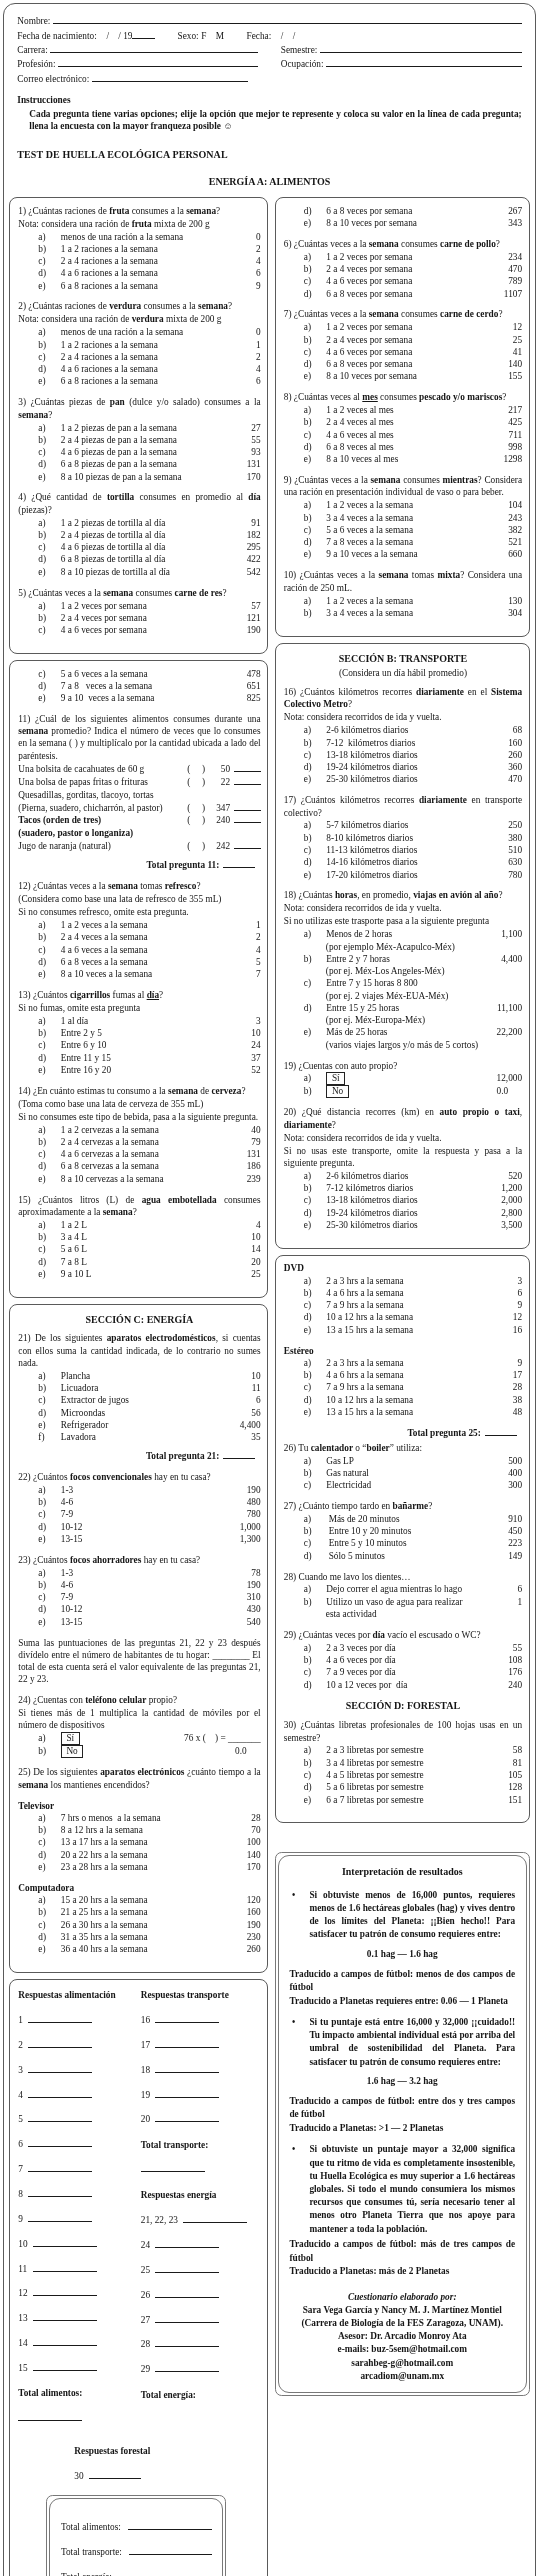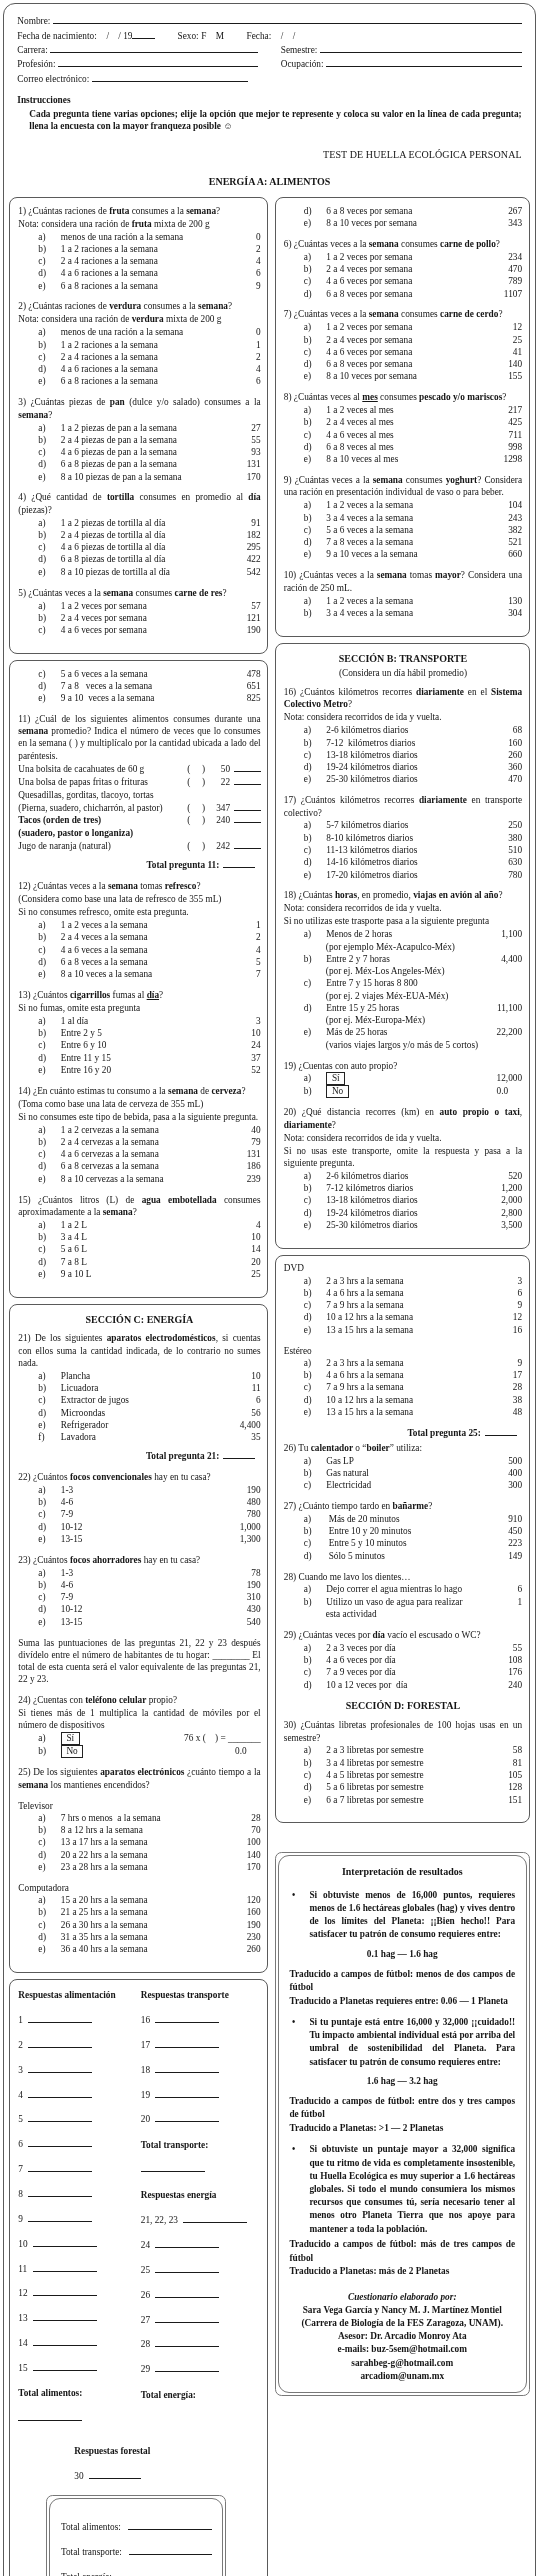--- a/index.html
+++ b/index.html
@@ -10,42 +10,42 @@
   .hdr{padding:5.3px 8px 0}
   .h-row{display:flex;align-items:center;gap:22.5px;margin-bottom:2px}
   .h-seg{display:flex;align-items:baseline}
   .h-seg.grow{flex:1}
   .h-label,.h-text{white-space:pre}
   .h-label{margin-right:2.6px}
   .blank{display:inline-block;height:8.6px;border-bottom:0.9px solid var(--bline,#1a1a1a)}
   .blank.grow{flex:1 1 auto}
   .instr{margin-top:9.3px;font-weight:bold}
   .instr-body{padding-left:12px;margin-top:1.3px;text-align:justify}
-  .main-title{text-align:right;font-weight:normal;margin-top:16px;font-size:10px;letter-spacing:0.1px}
+  .main-title{text-align:left;font-weight:bold;margin-top:16px;font-size:10px;letter-spacing:0.1px}
   .section-a{text-align:center;font-weight:bold;margin-top:13.2px;font-size:10px}
   
   .columns{display:flex;gap:6.6px;margin-top:9.3px}
   #col-left{width:259px}
   #col-right{width:255px}
   .col{display:flex;flex-direction:column}
   .frame{border:1.1px solid var(--frame,#5a5a5a);border-radius:8px;padding:6.6px 6.6px 8px 8px;margin-bottom:6px}
   
   .q{margin-bottom:8.6px}
   .qintro{text-align:justify;margin-bottom:0.7px}
   .opt{display:flex;align-items:baseline;padding-left:20px}
   .olet{width:22.5px;flex:none}
   .otext{flex:1;white-space:pre-wrap}
   .oval{flex:none;min-width:38px;text-align:right;white-space:pre}
   .osub{padding-left:42px}
   .boxbtn{border:0.7px solid #222;padding:0 4.6px;margin-right:6.6px;line-height:1.15;display:inline-block}
   .total{display:flex;justify-content:flex-end;align-items:baseline;gap:4px;font-weight:bold;margin:6.6px 5.3px 2.6px 0}
   .sec-title{text-align:center;font-weight:bold;margin:1.3px 0 2.6px;font-size:10px}
   .sec-sub{text-align:center;margin-bottom:5.3px}
   .sec-wrap{margin-bottom:6.6px}
-  .subhead{font-weight:normal}
+  .subhead{font-weight:bold}
   .para{text-align:justify;margin-bottom:8.6px}
   .item-row{display:flex;align-items:baseline;gap:4px;margin:0.7px 0}
   .itxt{flex:1}
   .iparen{white-space:pre;flex:none}
   .ival{min-width:21px;text-align:right;flex:none}
   
   .ans-wrap{display:flex;gap:5.3px;padding:1.3px 0}
   .ans-col1{width:45%}
   .ans-col2{width:55%;padding-left:10.6px}
   .ans-title{font-weight:bold;margin:1.3px 0 2.6px}
@@ -860,21 +860,21 @@
               <span class="otext">6 a 8 veces al mes</span>
               <span class="oval">998</span>
             </div>
             <div class="opt">
               <span class="olet">e)</span>
               <span class="otext">8 a 10 veces al mes</span>
               <span class="oval">1298</span>
             </div>
           </div>
           <div class="q">
-            <p class="qintro">9) ¿Cuántas veces a la <b>semana</b> consumes <b>yoghurt</b>? Considera una ración en presentación individual de vaso o para beber.</p>
+            <p class="qintro">9) ¿Cuántas veces a la <b>semana</b> consumes <b>mientras</b>? Considera una ración en presentación individual de vaso o para beber.</p>
             <div class="opt">
               <span class="olet">a)</span>
               <span class="otext">1 a 2 veces a la semana</span>
               <span class="oval">104</span>
             </div>
             <div class="opt">
               <span class="olet">b)</span>
               <span class="otext">3 a 4 veces a la semana</span>
               <span class="oval">243</span>
             </div>
@@ -888,21 +888,21 @@
               <span class="otext">7 a 8 veces a la semana</span>
               <span class="oval">521</span>
             </div>
             <div class="opt">
               <span class="olet">e)</span>
               <span class="otext">9 a 10 veces a la semana</span>
               <span class="oval">660</span>
             </div>
           </div>
           <div class="q">
-            <p class="qintro">10) ¿Cuántas veces a la <b>semana</b> tomas <b>mayor</b>? Considera una ración de 250 mL.</p>
+            <p class="qintro">10) ¿Cuántas veces a la <b>semana</b> tomas <b>mixta</b>? Considera una ración de 250 mL.</p>
             <div class="opt">
               <span class="olet">a)</span>
               <span class="otext">1 a 2 veces a la semana</span>
               <span class="oval">130</span>
             </div>
             <div class="opt">
               <span class="olet">b)</span>
               <span class="otext">3 a 4 veces a la semana</span>
               <span class="oval">304</span>
             </div>

